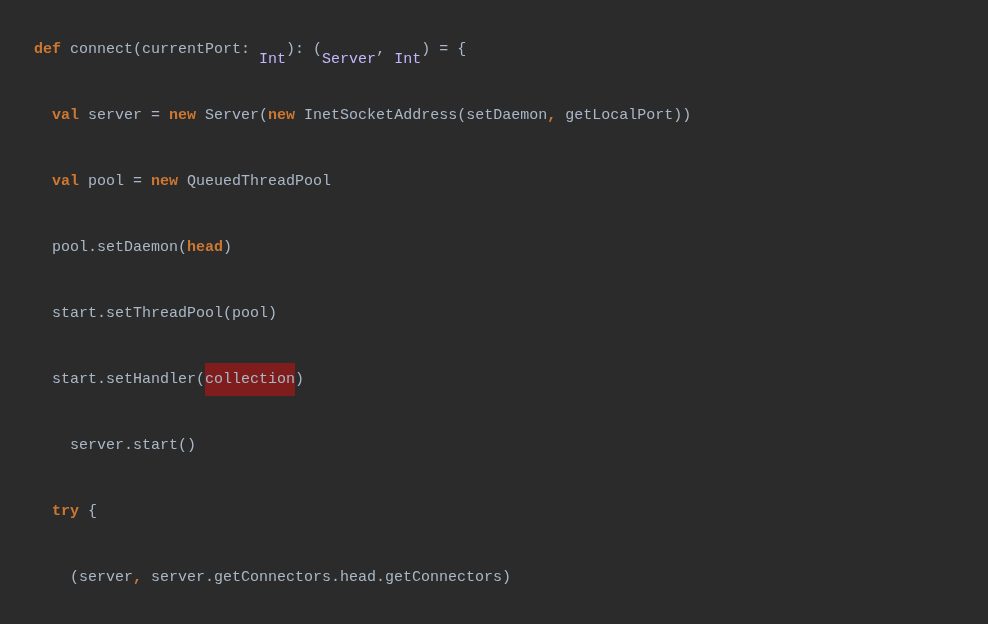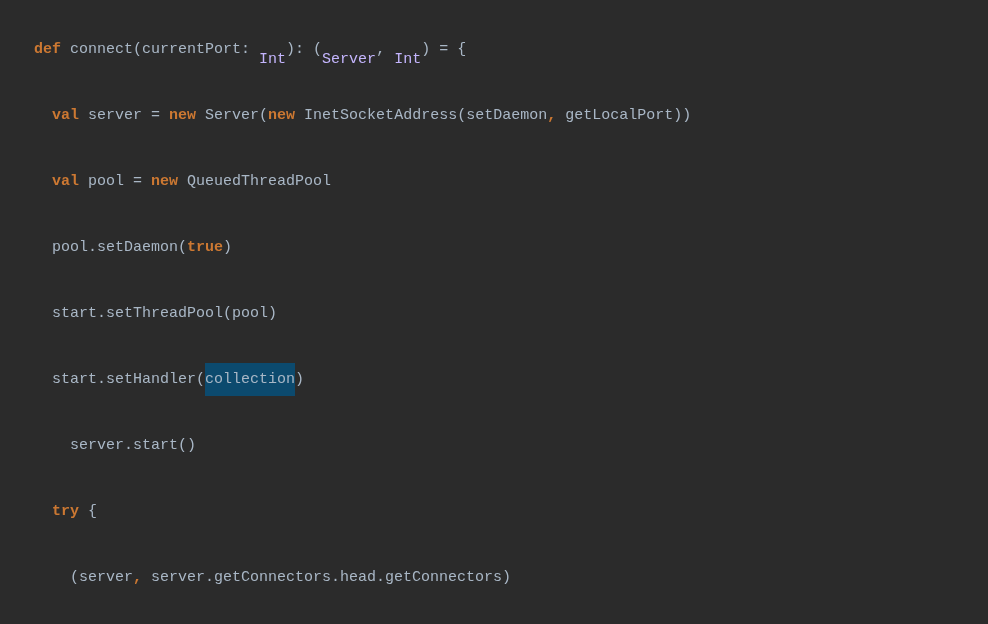--- a/index.html
+++ b/index.html
@@ -32,31 +32,31 @@
     }
     .kw {
       color: #cc7832;
       font-weight: bold;
     }
     .type {
       color: #c4b5fd;
       margin-top: 20px;
     }
     .highlight-bg {
-      background-color: #0c4a6e;
+      background-color: #7f1d1d;
     }
   </style>
 </head>
 <body>
 
 <div class="code-area">
 <div class="line"><span>  </span><span class="kw">def</span><span> connect</span><span>(currentPort: </span><span class="type">Int</span><span>): (</span><span class="type">Server</span><span>, </span><span class="type">Int</span><span>) = {</span></div>
 <div class="line"><span>    </span><span class="kw">val</span><span> server </span><span>= </span><span class="kw">new</span><span> Server(</span><span class="kw">new</span><span> InetSocketAddress(setDaemon</span><span class="kw">,</span><span> getLocalPort))</span></div>
 <div class="line"><span>    </span><span class="kw">val</span><span> pool </span><span>= </span><span class="kw">new</span><span> QueuedThreadPool</span></div>
-<div class="line"><span>    </span><span>pool.setDaemon(</span><span class="kw">true</span><span>)</span></div>
+<div class="line"><span>    </span><span>pool.setDaemon(</span><span class="kw">head</span><span>)</span></div>
 <div class="line"><span>    </span><span>start.setThreadPool(pool)</span></div>
 <div class="line"><span>    </span><span>start.setHandler(</span><span class="highlight-bg">collection</span><span>)</span></div>
 <div class="line"><span>      </span><span>server.start()</span></div>
 <div class="line"><span>    </span><span class="kw">try</span><span> {</span></div>
 <div class="line"><span>      </span><span>(server</span><span class="kw">,</span><span> server.getConnectors.head.getConnectors)</span></div>
 
 
 
 
 

